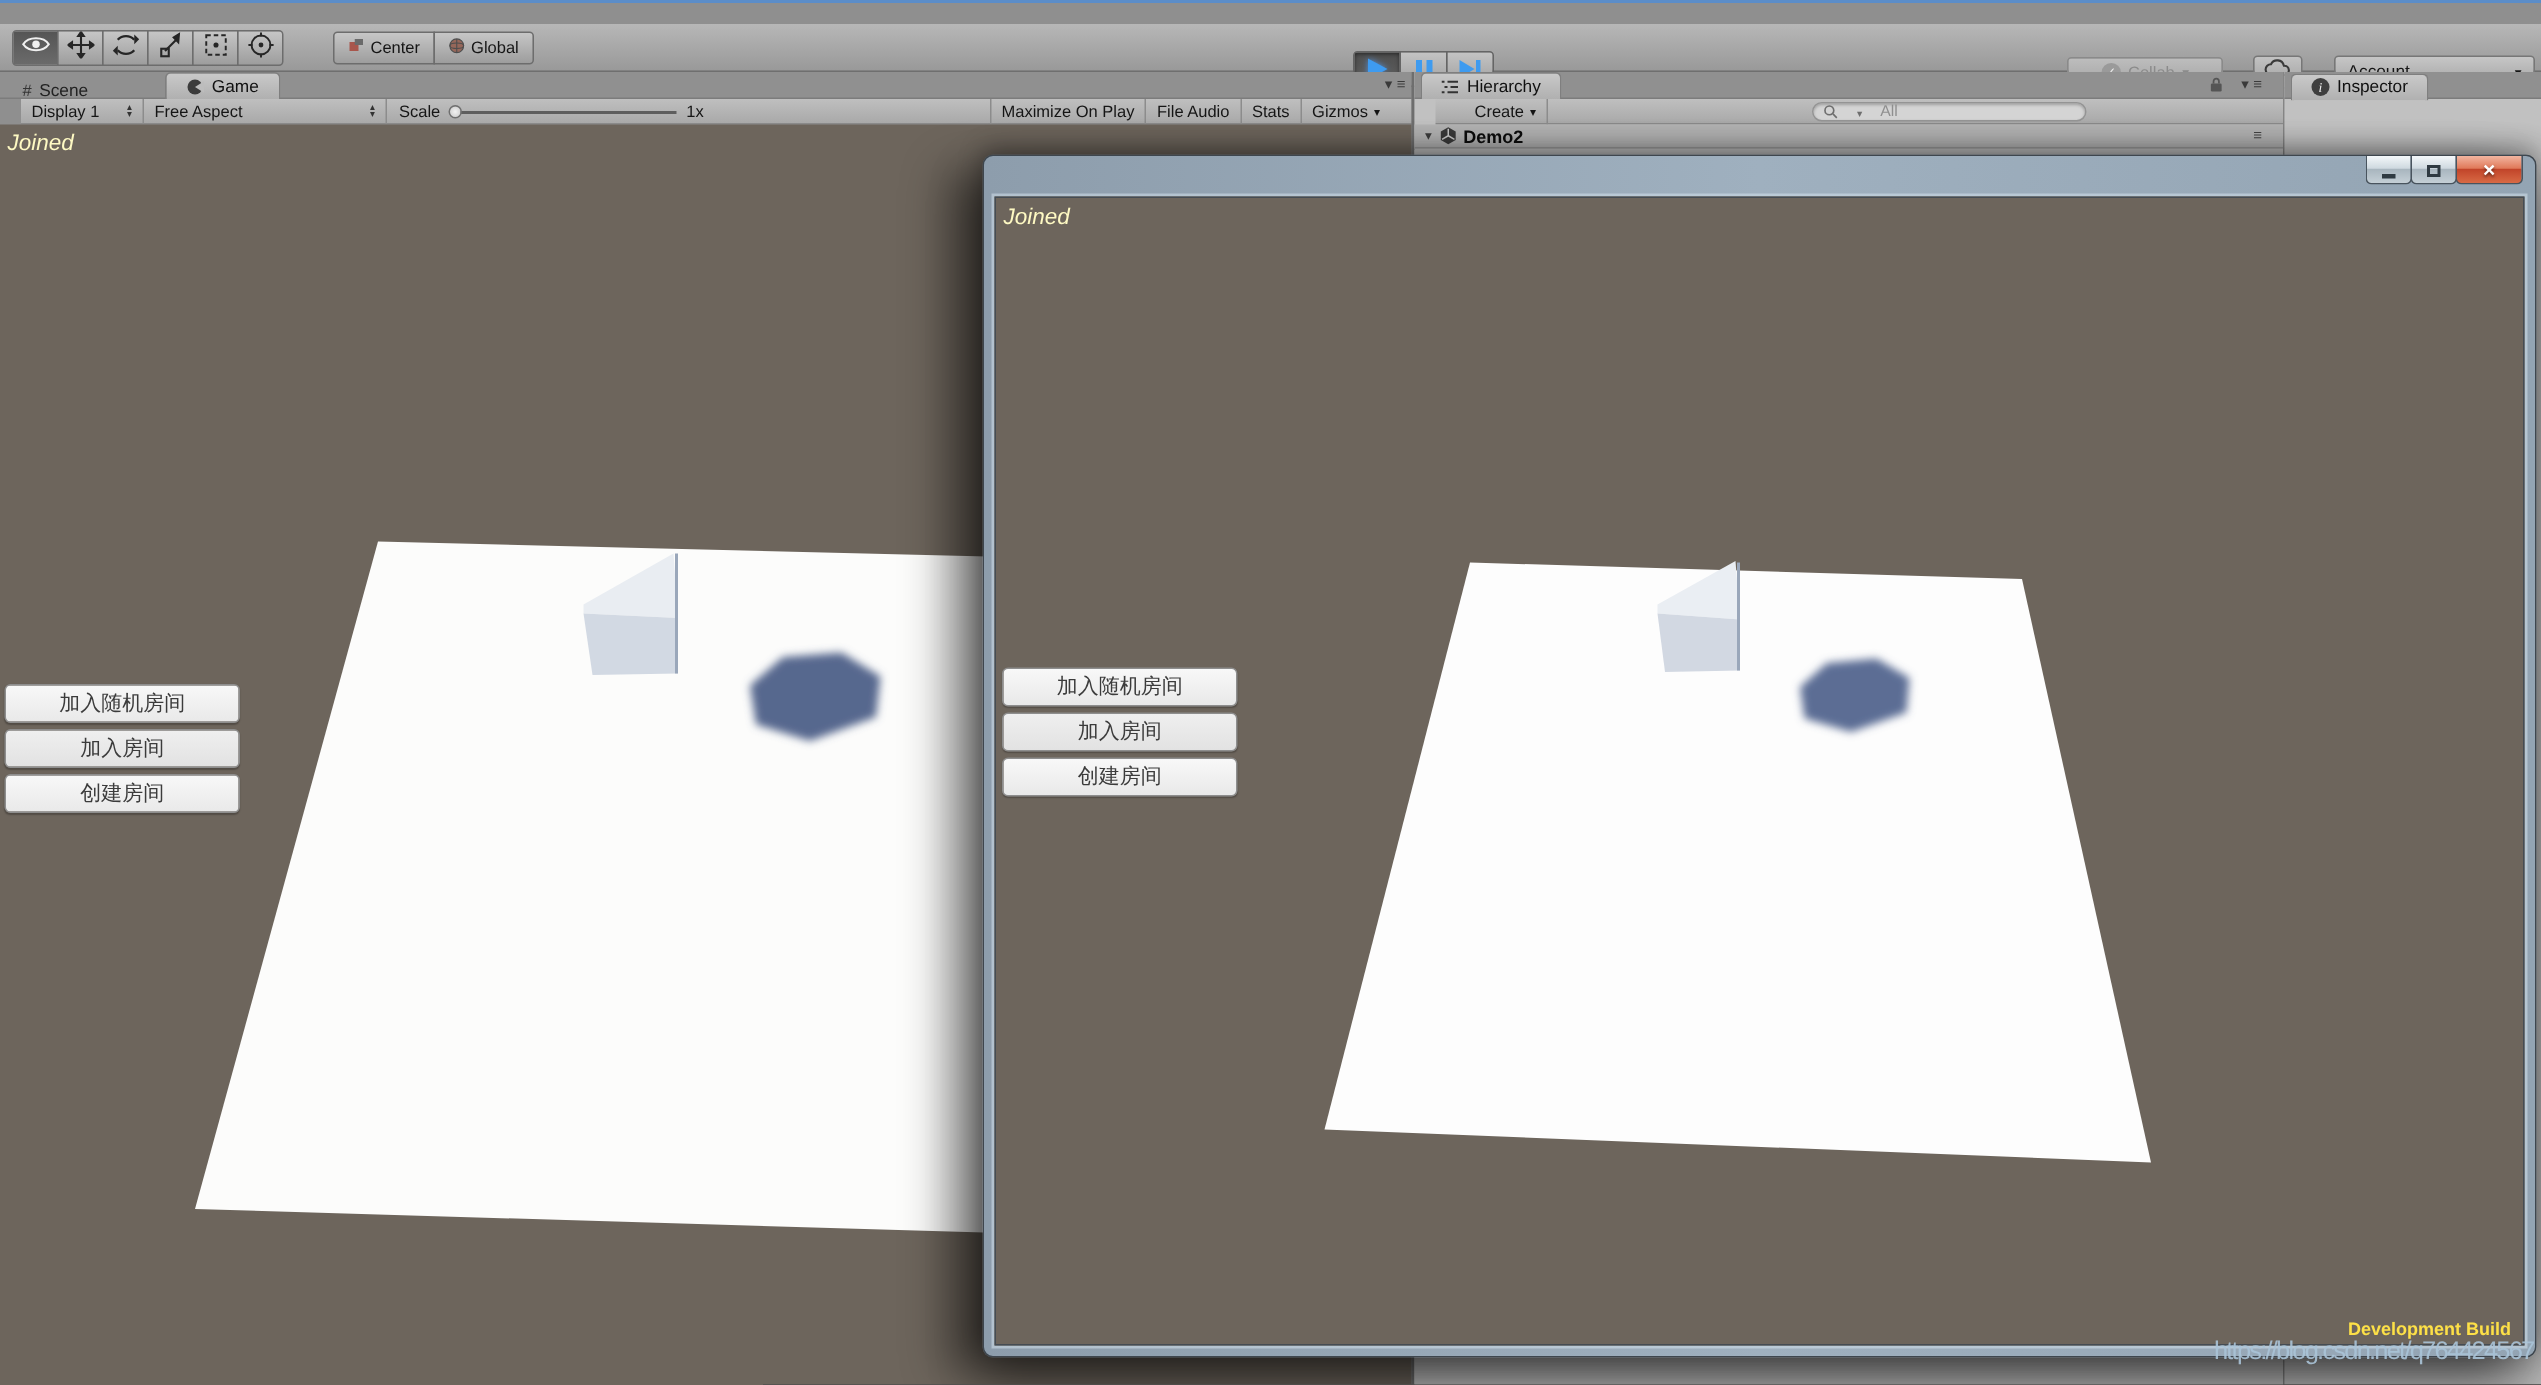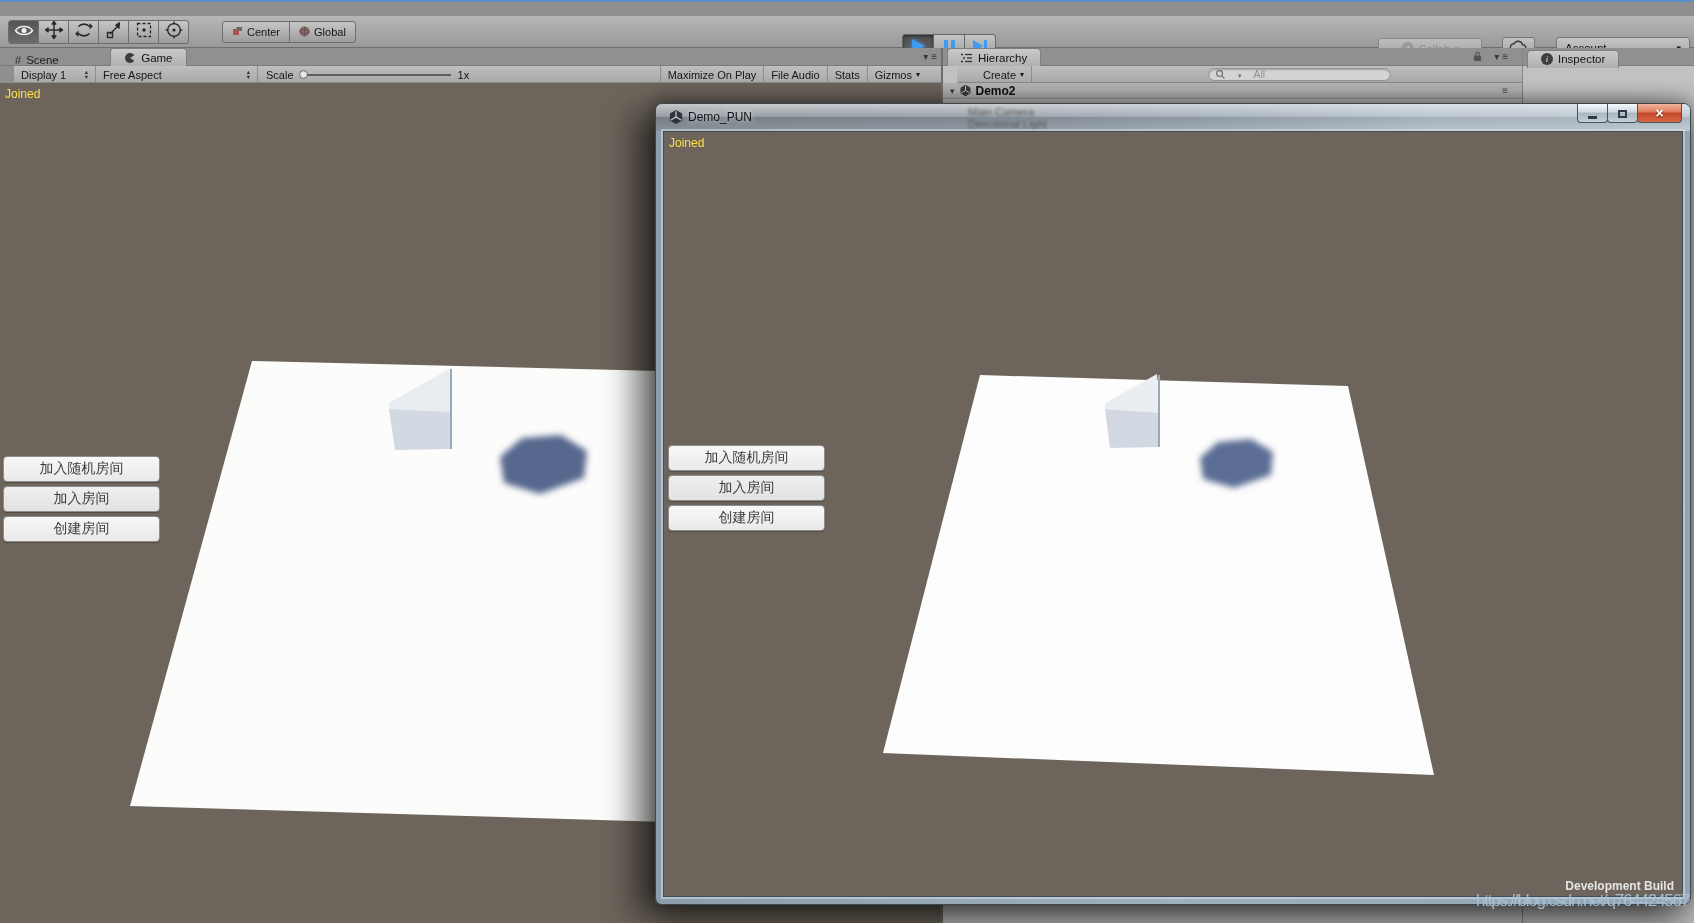--- a/index.html
+++ b/index.html
@@ -79,21 +79,21 @@
   .foldout{font-size:9px;color:#3c3c3c;}
   .hieritems{position:absolute;left:0;top:52px;right:0;bottom:0;background:#c1c1c1;}
 
   .seam1{position:absolute;left:941px;top:48px;width:2px;height:875px;background:#6e6e6e;}
   .seam2{position:absolute;left:1522px;top:48px;width:1px;height:875px;background:#858585;}
   .panel-insp{position:absolute;left:1523px;top:48px;width:171px;height:875px;background:#c1c1c1;}
   .circle-i{display:inline-flex;width:12px;height:12px;border-radius:50%;background:#3f3f3f;color:#eee;
     font-size:9px;font-style:italic;font-family:"Liberation Serif",serif;align-items:center;justify-content:center;}
 
   
-  .joined{font-size:12px;color:#fde047;}
+  .joined{font-size:15px;color:#fef9c3;font-style:italic;}
   .uibtn{position:absolute;width:157px;height:26px;border:1px solid #8e8e8e;border-radius:4px;
     background:linear-gradient(#f8f8f8,#e9e9e9);display:flex;align-items:center;justify-content:center;
     font-size:14px;color:#3c3c3c;box-shadow:0 1px 1px rgba(0,0,0,.25);}
   .uibtn.mid{background:linear-gradient(#efefef,#e2e2e2);}
 
   
   .window{position:absolute;left:655px;top:103px;width:1036px;height:802px;border-radius:7px;
     background:linear-gradient(90deg,#8d9dac,#9fb0bf 50%,#93a4b3);
     border:1px solid #3e464e;
     box-shadow:-24px 10px 30px rgba(0,0,0,.40),0 16px 34px rgba(0,0,0,.45),0 -5px 16px rgba(0,0,0,.30);
@@ -109,21 +109,21 @@
     display:flex;align-items:center;justify-content:center;
     background:linear-gradient(180deg,#f4f8fa,#cfd9e0 45%,#a9b6bf 50%,#c4cfd6);}
   .capbtn.min{width:31px;}
   .capbtn.max{width:31px;}
   .capbtn.close{width:45px;background:linear-gradient(180deg,#f2b5a0,#e07a5a 45%,#c2452a 50%,#d86a45);
     color:#fff;font-size:14px;font-weight:bold;text-shadow:0 1px 2px rgba(0,0,0,.5);}
   .glyph-min{width:9px;height:3px;background:#2f3a42;margin-top:8px;}
   .glyph-max{width:9px;height:8px;border:2px solid #2f3a42;margin-top:2px;}
   .wincontent{position:absolute;left:7px;top:27px;right:7px;bottom:7px;background:#6d655c;
     border:1px solid #454c53;box-shadow:0 0 0 2px rgba(215,230,240,.5);overflow:hidden;}
-  .devbuild{position:absolute;right:8px;bottom:3px;font-size:12px;font-weight:bold;color:#e5e5e5;}
+  .devbuild{position:absolute;right:8px;bottom:3px;font-size:12px;font-weight:bold;color:#fde047;}
 
   .watermark{position:absolute;right:5px;top:891px;z-index:40;font-size:17px;letter-spacing:-1.2px;
     color:#aac4d8;opacity:.9;}
 </style>
 </head>
 <body>
 
 <div class="screen">
   <div class="top-edge"></div>
 
@@ -400,31 +400,20 @@
   <div class="panel-insp">
     <div class="tabrow">
       <div class="tab active" style="margin-left:4px;">
         <span class="circle-i">i</span>
         <span>Inspector</span>
       </div>
     </div>
   </div>
 
   <div class="window">
-    <div class="titlebar">
-      <span class="ghost" style="left:312px;top:2px;">Main Camera</span>
-      <span class="ghost" style="left:312px;top:14px;">Directional Light</span>
-      <span class="winicon">
-        <svg width="16" height="16" viewBox="0 0 16 16">
-            <polygon points="8,1 14.1,4.5 14.1,11.5 8,15 1.9,11.5 1.9,4.5" fill="#30343a"></polygon>
-            <path d="M8 8 L8 2.2 M8 8 L13.1 10.9 M8 8 L2.9 10.9" stroke="#cfd6dc" stroke-width="1.2" fill="none"></path>
-          </svg>
-      </span>
-      <span class="wintitle">Demo_PUN</span>
-    </div>
     <div class="caption">
       <div class="capbtn min">
           <span class="glyph-min"></span>
         </div>
       <div class="capbtn max">
           <span class="glyph-max"></span>
         </div>
       <div class="capbtn close">
           <span>×</span>
         </div>

